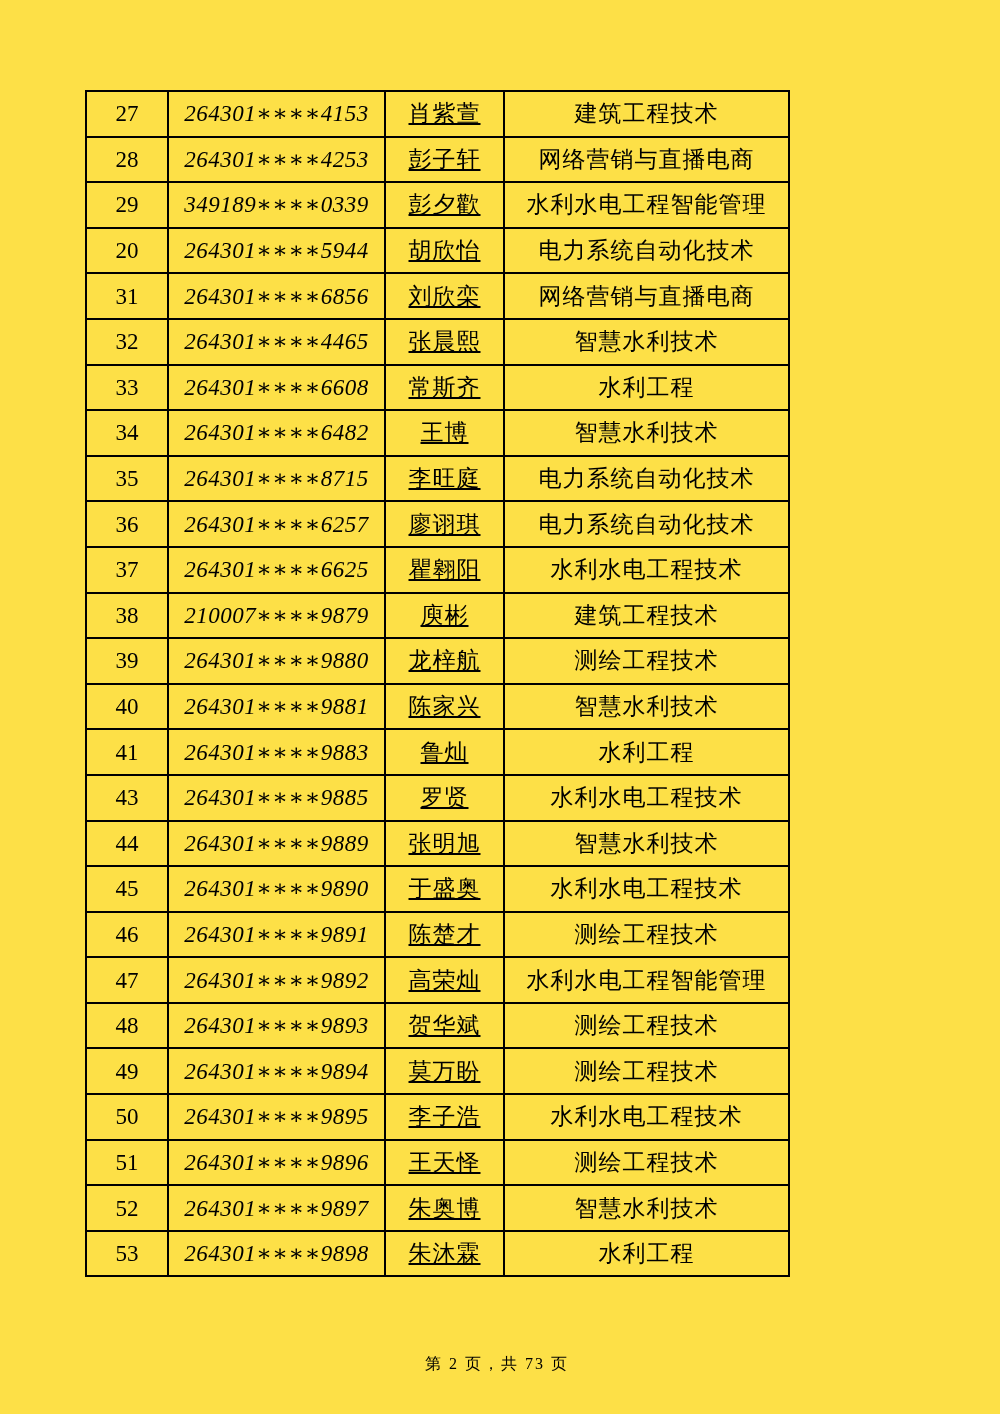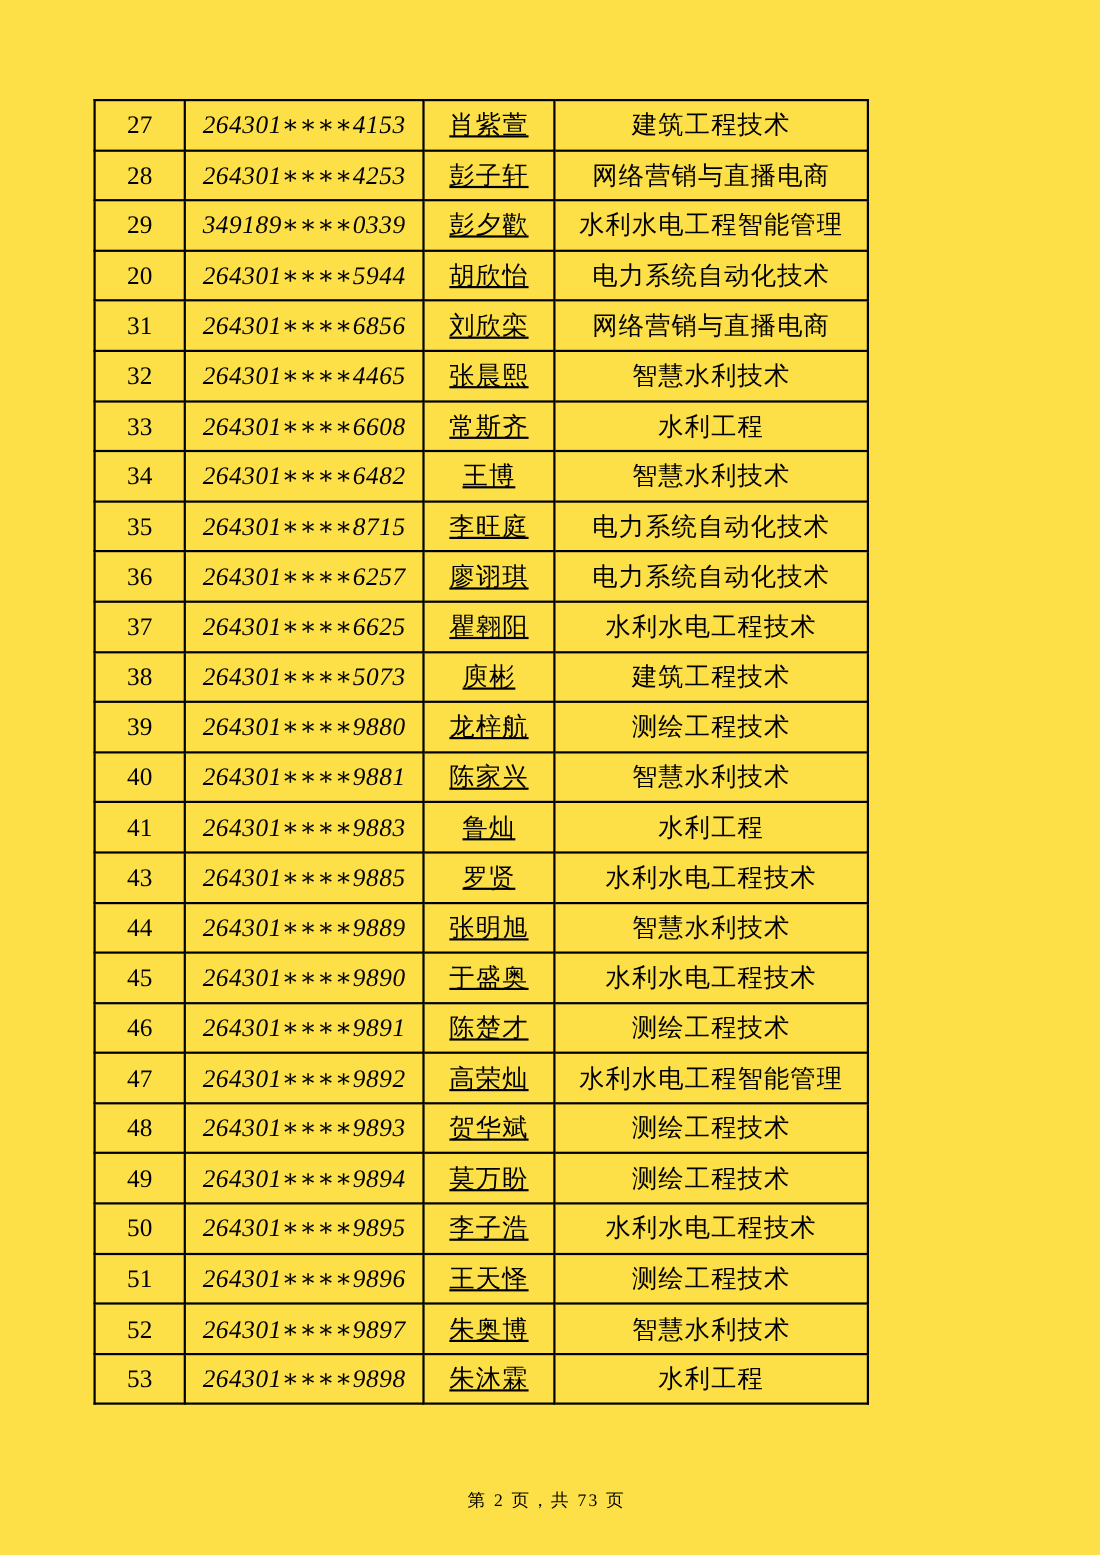--- a/index.html
+++ b/index.html
@@ -128,21 +128,21 @@
     <td class="c-major">电力系统自动化技术</td>
   </tr>
         <tr>
     <td class="c-no">37</td>
     <td class="c-id">264301∗∗∗∗6625</td>
     <td class="c-name">瞿翱阳</td>
     <td class="c-major">水利水电工程技术</td>
   </tr>
         <tr>
     <td class="c-no">38</td>
-    <td class="c-id">264301∗∗∗∗5073</td>
+    <td class="c-id">210007∗∗∗∗9879</td>
     <td class="c-name">庾彬</td>
     <td class="c-major">建筑工程技术</td>
   </tr>
         <tr>
     <td class="c-no">39</td>
     <td class="c-id">264301∗∗∗∗9880</td>
     <td class="c-name">龙梓航</td>
     <td class="c-major">测绘工程技术</td>
   </tr>
         <tr>

